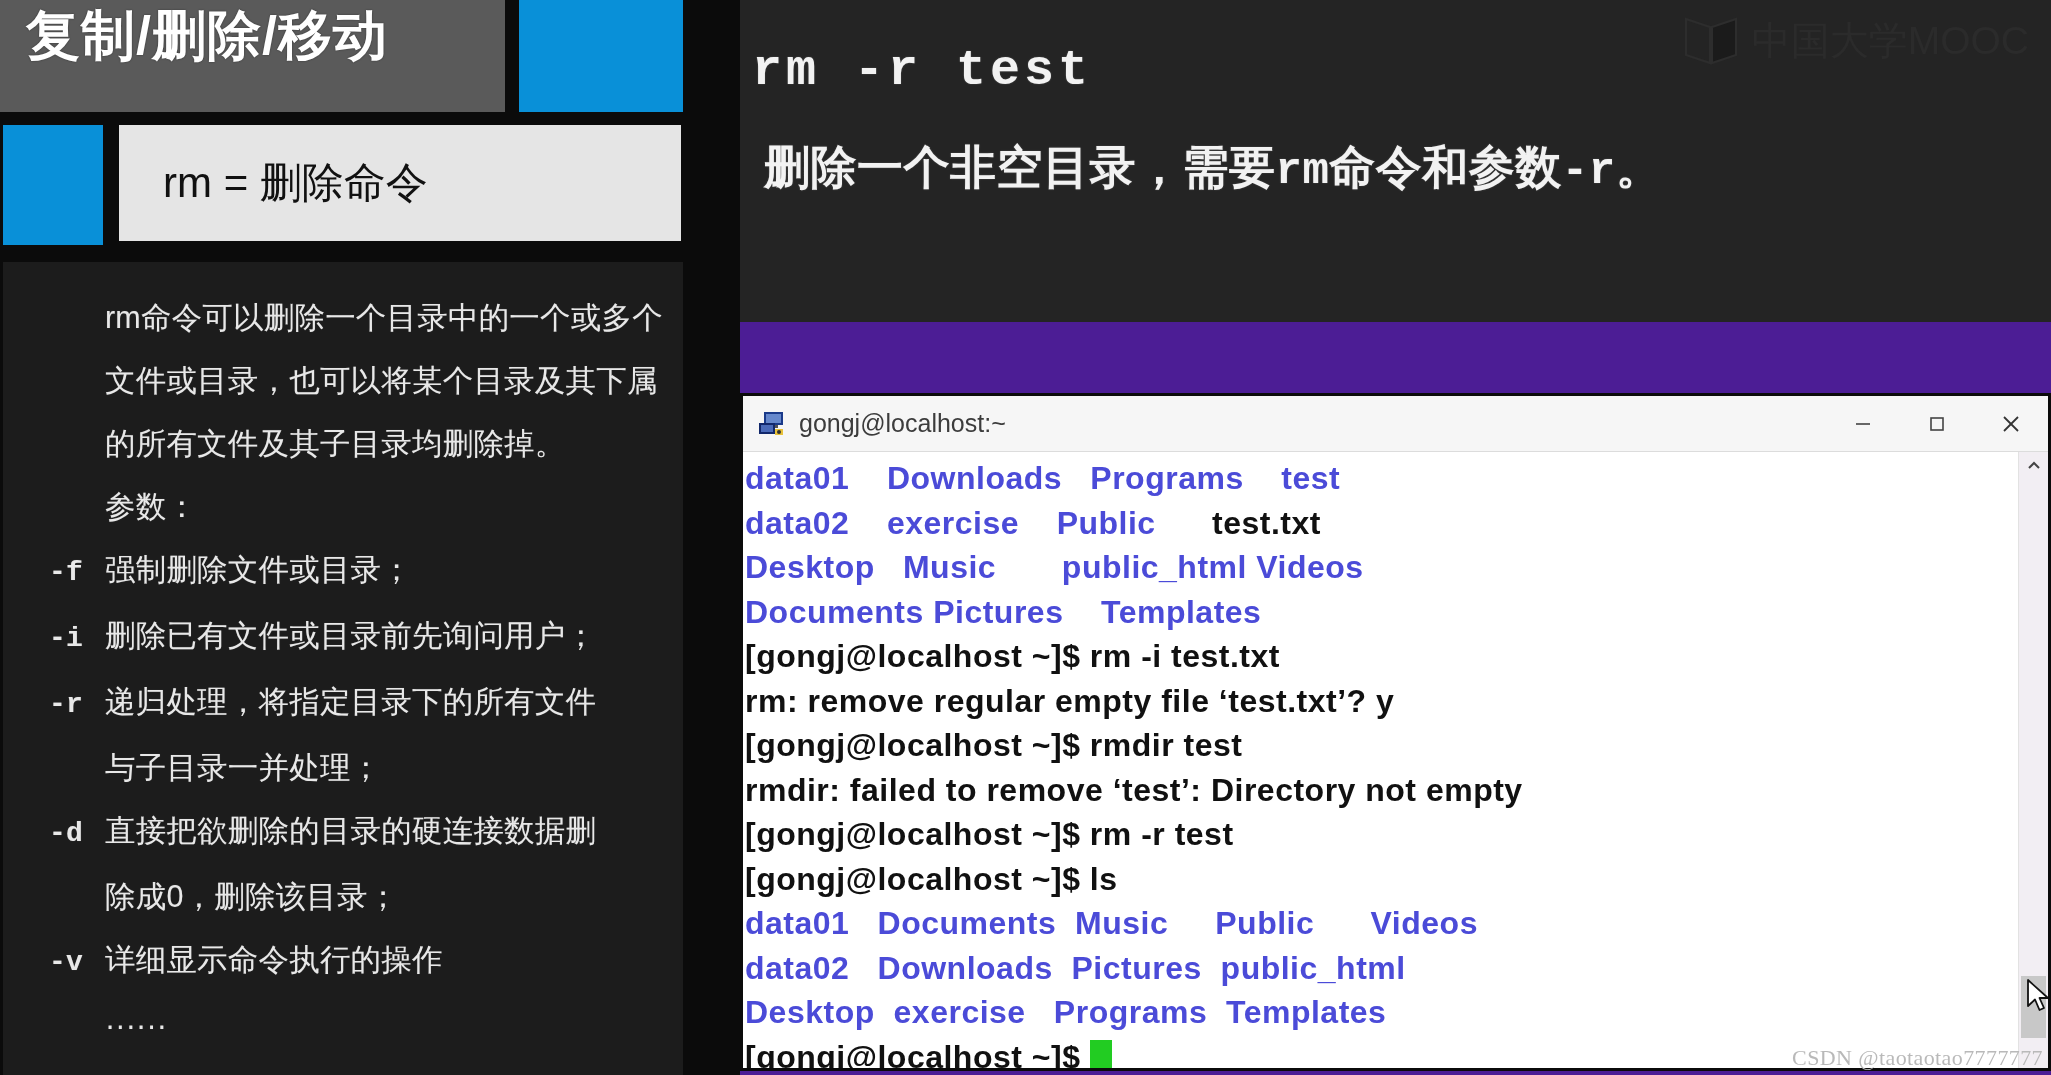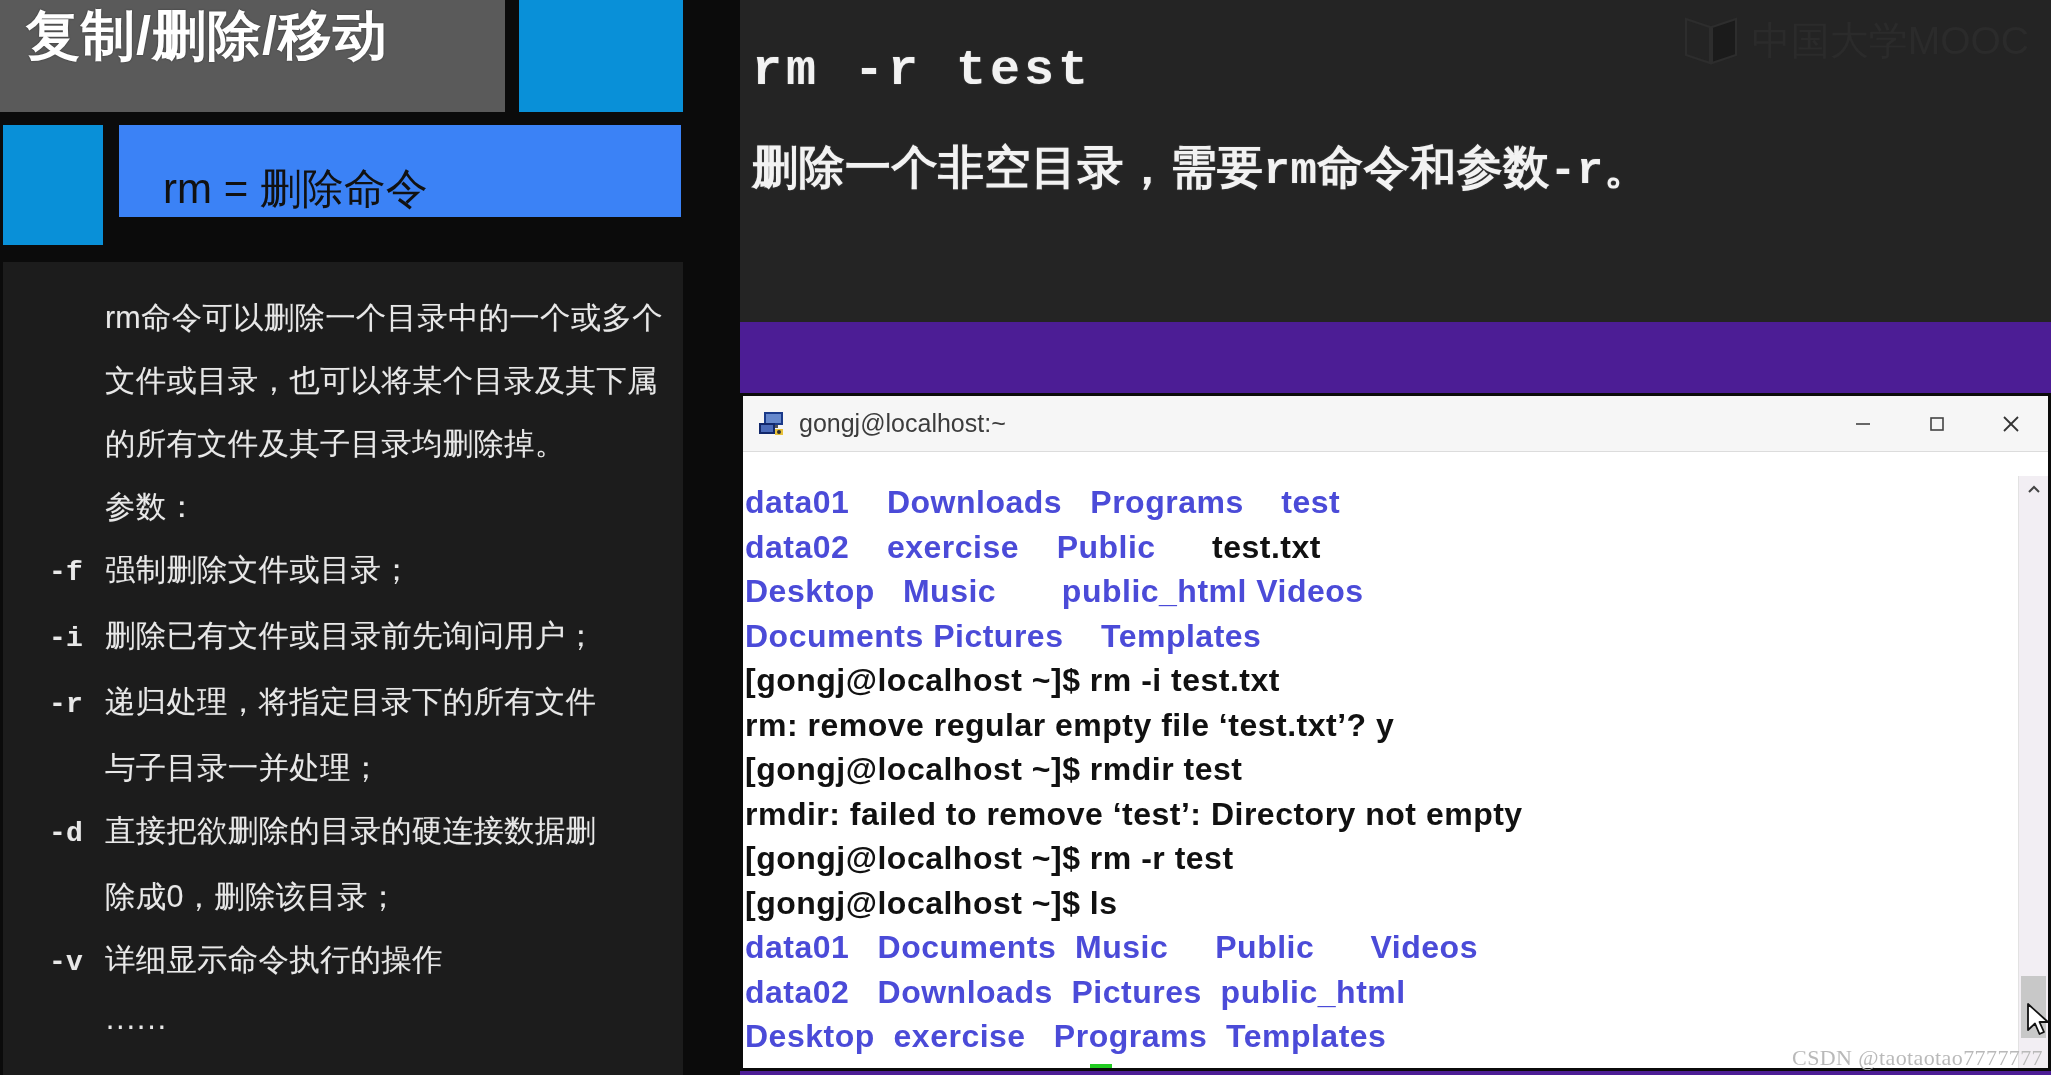--- a/index.html
+++ b/index.html
@@ -45,23 +45,23 @@
     position: absolute; left: 0; top: 125px;
     width: 683px; height: 120px;
   }
   .rm-blue-square {
     position: absolute; left: 3px; top: 0;
     width: 100px; height: 120px;
     background: #0990d8;
   }
   .rm-label-box {
     position: absolute; left: 119px; top: 0;
-    width: 562px; height: 92px;
-    background: #3b82f6;
-    display: flex; align-items: flex-end;
+    width: 562px; height: 116px;
+    background: #e5e5e5;
+    display: flex; align-items: center;
   }
   .rm-label-text {
     color: #111111;
     font-size: 42px;
     font-weight: 500;
     padding-left: 44px;
     white-space: nowrap;
   }
 
   .body-box {
@@ -108,21 +108,21 @@
     margin-top: 22px;
     margin-left: 2px;
     white-space: nowrap;
     text-shadow: 0 0 2px rgba(255,255,255,.2);
   }
   .header-desc {
     color: #f2f2f2;
     font-size: 46px;
     font-weight: 700;
     margin-top: 38px;
-    margin-left: 2px;
+    margin-left: 14px;
     white-space: nowrap;
     letter-spacing: 0.5px;
     text-shadow: 0 0 2px rgba(255,255,255,.2);
   }
   .header-desc .mono {
     font-family: "Liberation Mono", "DejaVu Sans Mono", monospace;
     font-weight: 700;
     font-size: 44px;
   }
 
@@ -141,21 +141,20 @@
   }
 
   
   .terminal-window {
     position: absolute; left: 0; top: 393px;
     width: 1311px; height: 678px;
     background: #ffffff;
     border: 3px solid #0b0b0b;
     display: flex; flex-direction: column;
     overflow: hidden;
-    gap: 24px;
   }
   .term-titlebar {
     height: 56px; min-height: 56px;
     background: #f6f6f6;
     border-bottom: 1px solid #dcdcdc;
     display: flex; align-items: center;
     padding-left: 14px;
   }
   .term-icon { width: 30px; height: 28px; margin-right: 12px; }
   .term-title-text {

